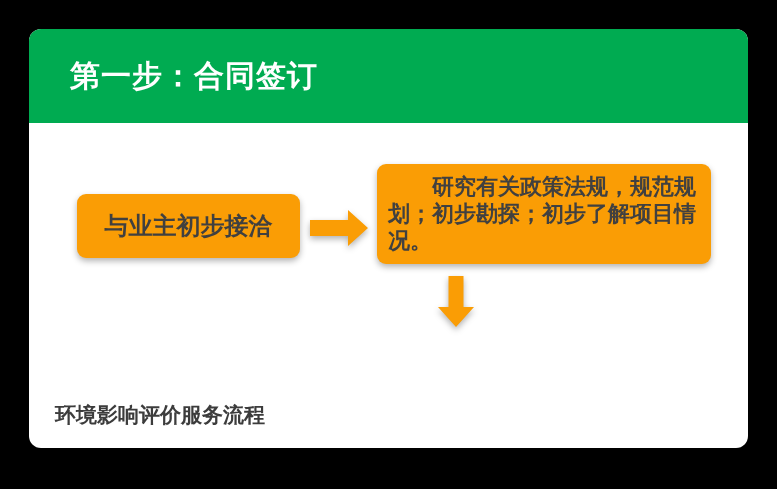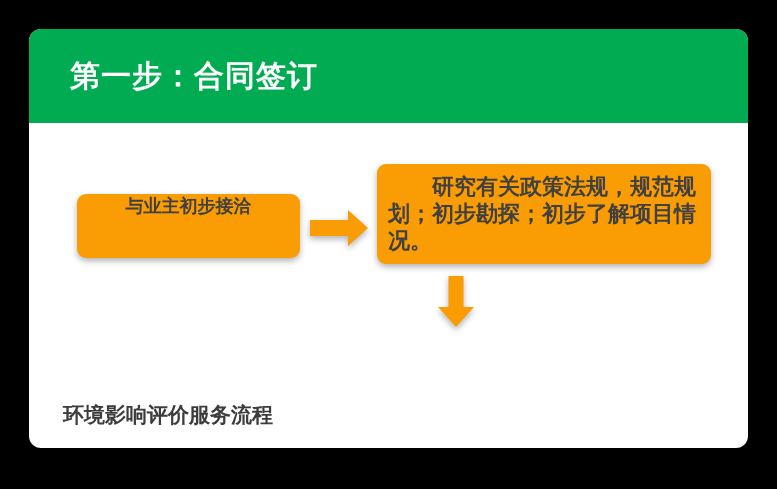--- a/index.html
+++ b/index.html
@@ -50,23 +50,23 @@
     color: #404040;
     font-weight: 700;
     box-sizing: border-box;
   }
   .node-contact {
     left: 48px;
     top: 165px;
     width: 223px;
     height: 64px;
     display: flex;
-    align-items: flex-start;
+    align-items: center;
     justify-content: center;
-    font-size: 18px;
+    font-size: 24px;
   }
   .node-research {
     left: 348px;
     top: 135px;
     width: 334px;
     height: 100px;
     padding: 9px 11px;
     font-size: 22px;
     line-height: 27px;
     text-align: left;
@@ -90,21 +90,20 @@
   .arrow-down  { left: 409px; top: 247px; }
   .footer-caption {
     position: absolute;
     left: 26px;
     top: 374px;
     color: #3C3C3C;
     font-size: 21px;
     font-weight: 700;
     line-height: 24px;
     white-space: nowrap;
-    margin-left: 8px;
   }
 </style>
 </head>
 <body>
 
 <div class="canvas">
   <div class="slide">
 
     <div class="slide-header">
       <div class="slide-title">第一步：合同签订</div>

